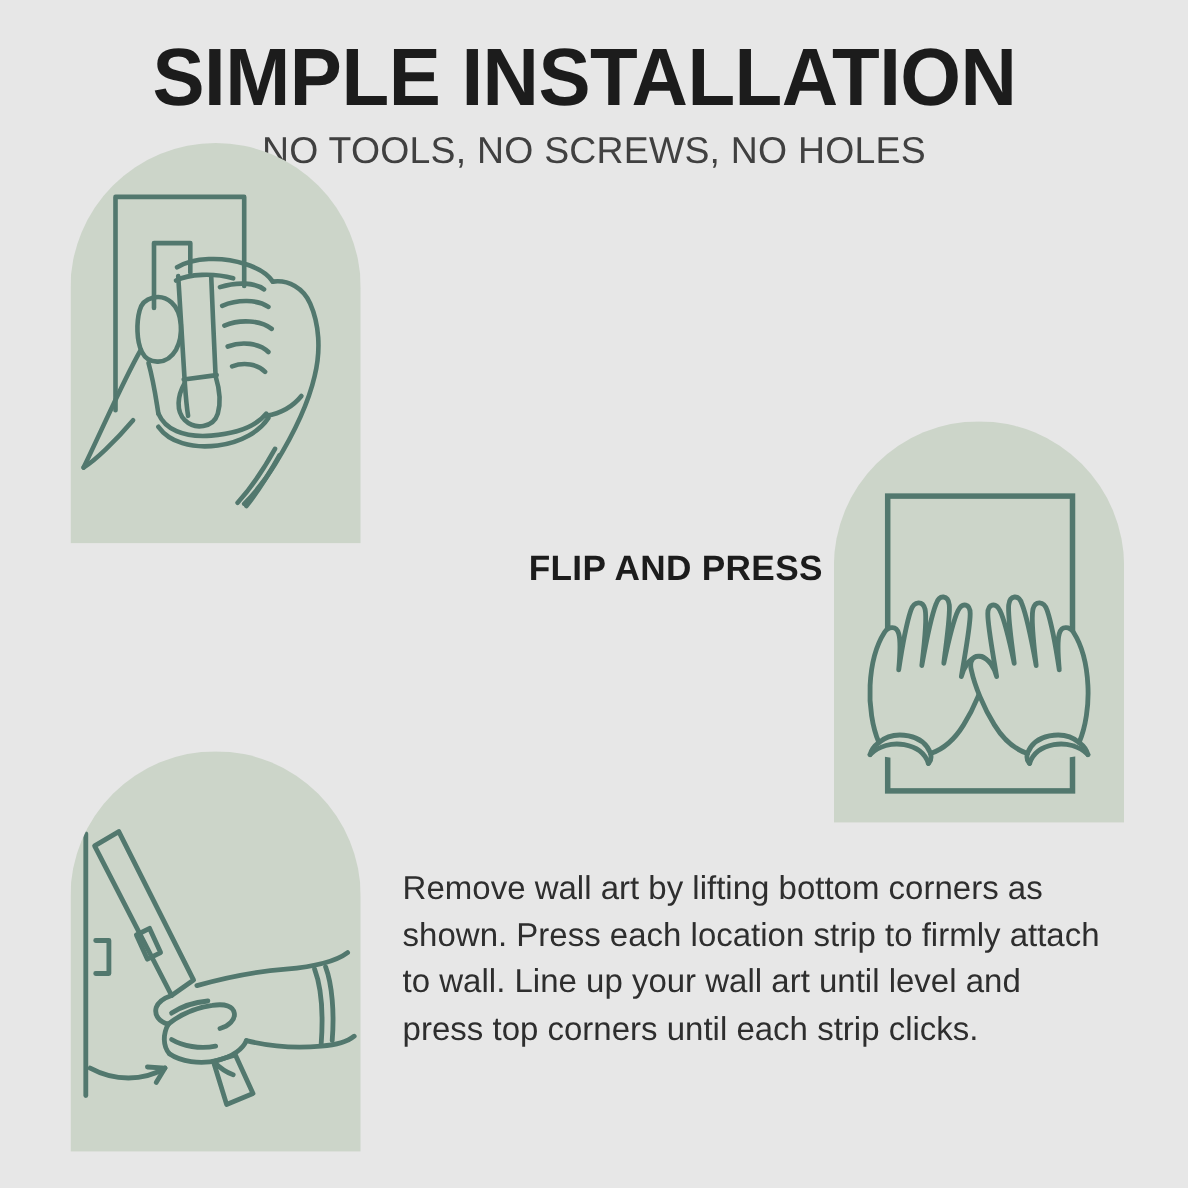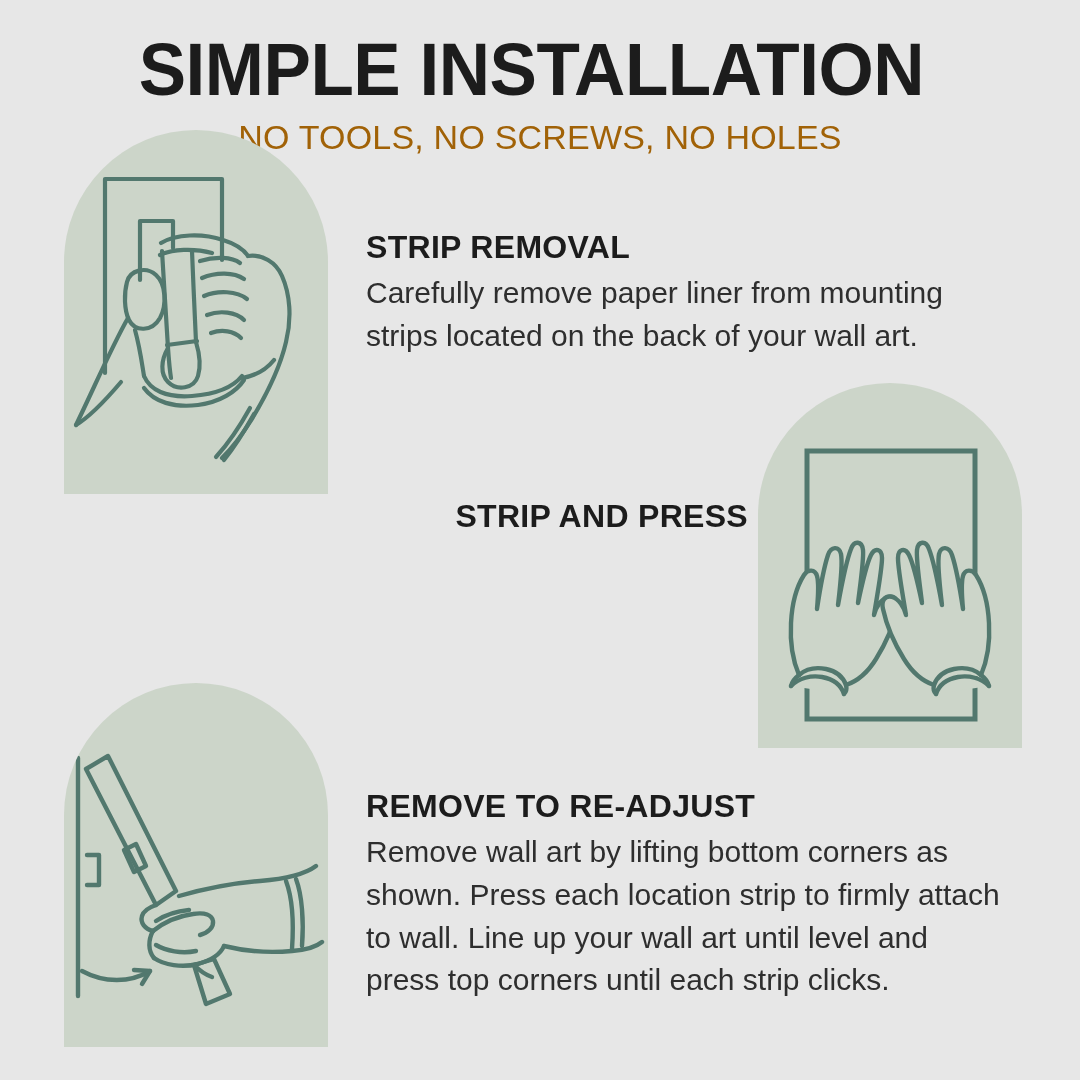--- a/index.html
+++ b/index.html
@@ -40,21 +40,21 @@
     transform-origin: center center;
     margin: 0;
     padding: 0 18px 0 0;
     white-space: nowrap;
   }
   .subtitle {
     font-family: "Liberation Sans", sans-serif;
     font-weight: 300;
     font-size: 34px;
     line-height: 1.1;
-    color: #a16207;
+    color: #404040;
     margin: 12px 0 0 0;
     letter-spacing: 0.2px;
     white-space: nowrap;
   }
 
   
   .arch {
     position: absolute;
     overflow: hidden;
   }
@@ -155,24 +155,20 @@
         <path d="M80,258 C90,272 110,278 134,275 C156,272 172,262 180,250"></path>
 
         <path d="M184,126 C198,124 212,132 218,146 C226,164 228,188 222,212 C216,238 202,266 186,292 C176,308 166,320 158,328"></path>
         <path d="M178,248 C190,246 202,240 210,230"></path>
         <path d="M160,330 C168,320 180,302 190,284"></path>
         <path d="M152,327 C162,316 176,296 186,278"></path>
       </g>
     </svg>
   </div>
 
-  <div class="step-text step-1-text">
-    <h2 class="step-heading">STRIP REMOVAL</h2>
-    <p class="step-body">Carefully remove paper liner from mounting strips located on the back of your wall art.</p>
-  </div>
 
   <div class="arch arch-2">
     <svg width="264" height="365" viewBox="0 0 264 365" xmlns="http://www.w3.org/2000/svg">
       <defs>
         <clipPath id="archClip2">
           <path d="M0,132 A132,132 0 0 1 264,132 L264,365 L0,365 Z"></path>
         </clipPath>
       </defs>
       <path d="M0,132 A132,132 0 0 1 264,132 L264,365 L0,365 Z" fill="#ccd5c9"></path>
       <g clip-path="url(#archClip2)" fill="none" stroke="#52786e" stroke-width="5" stroke-linecap="square" stroke-linejoin="miter">
@@ -211,21 +207,21 @@
                  C128,240 136,260 146,276 C154,289 164,298 176,302"></path>
         <path d="M223,292 C216,286 206,284 196,286 C186,288 179,294 176,302"></path>
         <path d="M231,303 C223,295 211,292 200,294 C189,296 181,302 178,311"></path>
         <path d="M223,292 C227,295 230,299 231,303"></path>
         <path d="M176,302 C175,306 176,309 178,311"></path>
       </g>
     </svg>
   </div>
 
   <div class="step-text step-2-text">
-    <h2 class="step-heading">STRIP AND PRESS</h2>
+    <h2 class="step-heading">FLIP AND PRESS</h2>
   </div>
 
   <div class="arch arch-3">
     <svg width="264" height="364" viewBox="0 0 264 364" xmlns="http://www.w3.org/2000/svg">
       <defs>
         <clipPath id="archClip3">
           <path d="M0,132 A132,132 0 0 1 264,132 L264,364 L0,364 Z"></path>
         </clipPath>
       </defs>
       <path d="M0,132 A132,132 0 0 1 264,132 L264,364 L0,364 Z" fill="#ccd5c9"></path>
@@ -257,17 +253,16 @@
         <path d="M130,282 L150,276 L166,311 L142,321 Z"></path>
         <path d="M130,282 C136,288 142,292 148,294"></path>
 
         <path d="M18,288 C40,300 66,300 86,288"></path>
         <path d="M86,288 L70,287 M86,288 L78,301"></path>
       </g>
     </svg>
   </div>
 
   <div class="step-text step-3-text">
-    <h2 class="step-heading">REMOVE TO RE-ADJUST</h2>
     <p class="step-body">Remove wall art by lifting bottom corners as shown. Press each location strip to firmly attach to wall. Line up your wall art until level and press top corners until each strip clicks.</p>
   </div>
 
 </div>
 
 </body></html>

